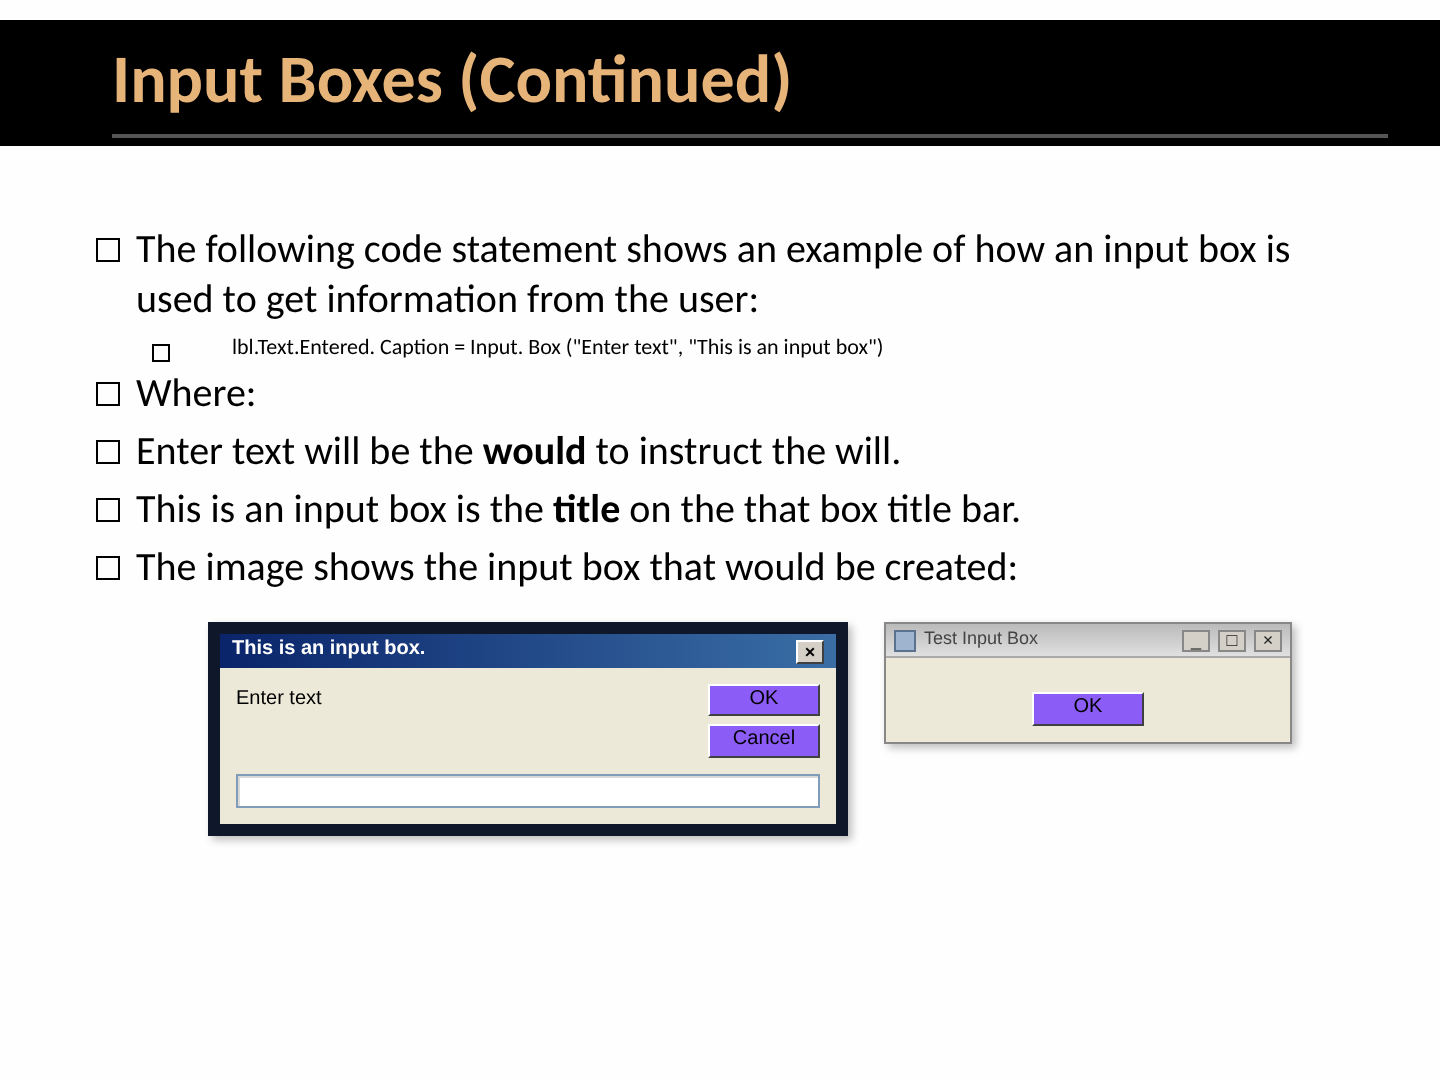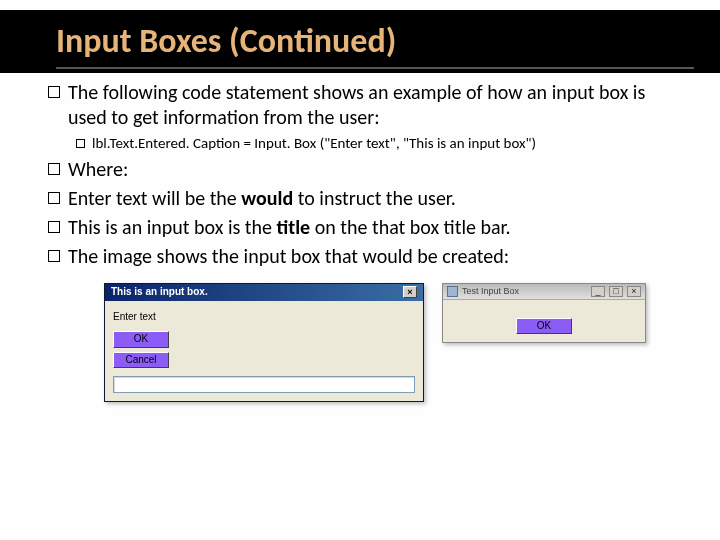--- a/index.html
+++ b/index.html
@@ -24,40 +24,41 @@
   }
   .title {
     font-size: 34px;
     font-weight: 700;
     color: #e6b478;
     line-height: 1.1;
     padding-bottom: 8px;
     border-bottom: 2px solid #555;
   }
   .content {
-    padding-top: 7px;
+    padding-top: 40px;
     font-size: 20px;
     line-height: 1.25;
   }
   .bullet {
     display: flex;
     align-items: flex-start;
     margin-bottom: 4px;
   }
   .bullet .sq {
     width: 12px;
     height: 12px;
     border: 1.5px solid #000;
     flex: 0 0 12px;
     margin-top: 6px;
     margin-right: 8px;
   }
   .sub {
     padding-left: 28px;
-    font-size: 15px;
+    font-size: 11px;
+    gap: 24px;
   }
   .sub .sq {
     width: 9px;
     height: 9px;
     border: 1.2px solid #000;
     flex: 0 0 9px;
     margin-top: 5px;
     margin-right: 7px;
   }
   .bold { font-weight: 700; }
@@ -66,21 +67,21 @@
     display: flex;
     gap: 18px;
     margin-top: 14px;
     padding-left: 56px;
     align-items: flex-start;
   }
 
   
   .dlg1 {
     width: 320px;
-    border: 1px solid #0f172a;
+    border: 6px solid #0f172a;
     background: #ece9d8;
     font-family: Tahoma, Arial, sans-serif;
     font-size: 10px;
     box-shadow: 2px 2px 4px rgba(0,0,0,0.25);
   }
   .dlg1 .titlebar {
     background: linear-gradient(to right, #0a246a, #3a6ea5);
     color: #fff;
     font-weight: 700;
     padding: 2px 6px;
@@ -93,21 +94,20 @@
     background: #d4d0c8;
     border: 1px solid #fff;
     border-right-color:#404040; border-bottom-color:#404040;
     font-size: 9px; line-height: 10px;
     text-align: center; color:#000;
   }
   .dlg1 .body {
     padding: 8px;
     display: flex;
     gap: 8px;
-    flex-direction: column;
   }
   .dlg1 .prompt {
     flex: 1;
     font-size: 10px;
     padding-top: 2px;
   }
   .dlg1 .btns {
     display: flex;
     flex-direction: column;
     gap: 4px;
@@ -191,21 +191,21 @@
     </div>
 
     <div class="bullet">
       <div class="sq"></div>
       <div>Where:</div>
     </div>
 
     <div class="bullet">
       <div class="sq"></div>
       <div>
-        <span>Enter text will be the </span><span class="bold">would</span><span> to instruct the user.</span>
+        <span>Enter text will be the </span><span class="bold">would</span><span> to instruct the will.</span>
       </div>
     </div>
 
     <div class="bullet">
       <div class="sq"></div>
       <div>
         <span>This is an input box is the </span><span class="bold">title</span><span> on the that box title bar.</span>
       </div>
     </div>
 

